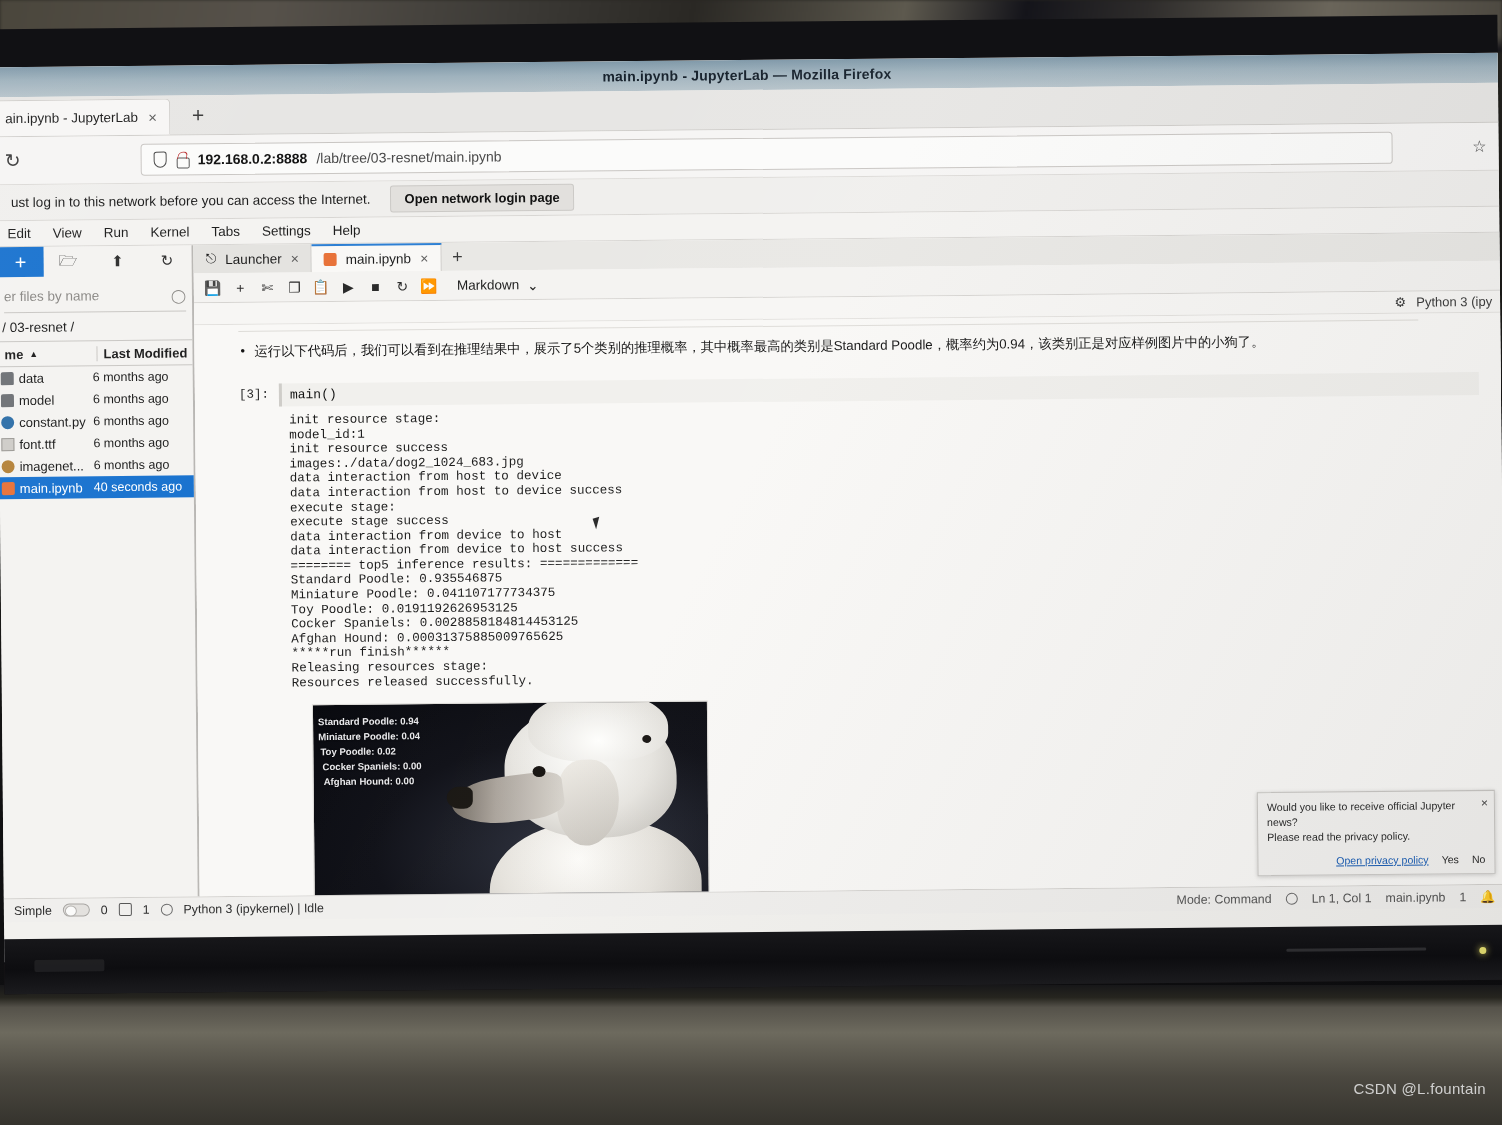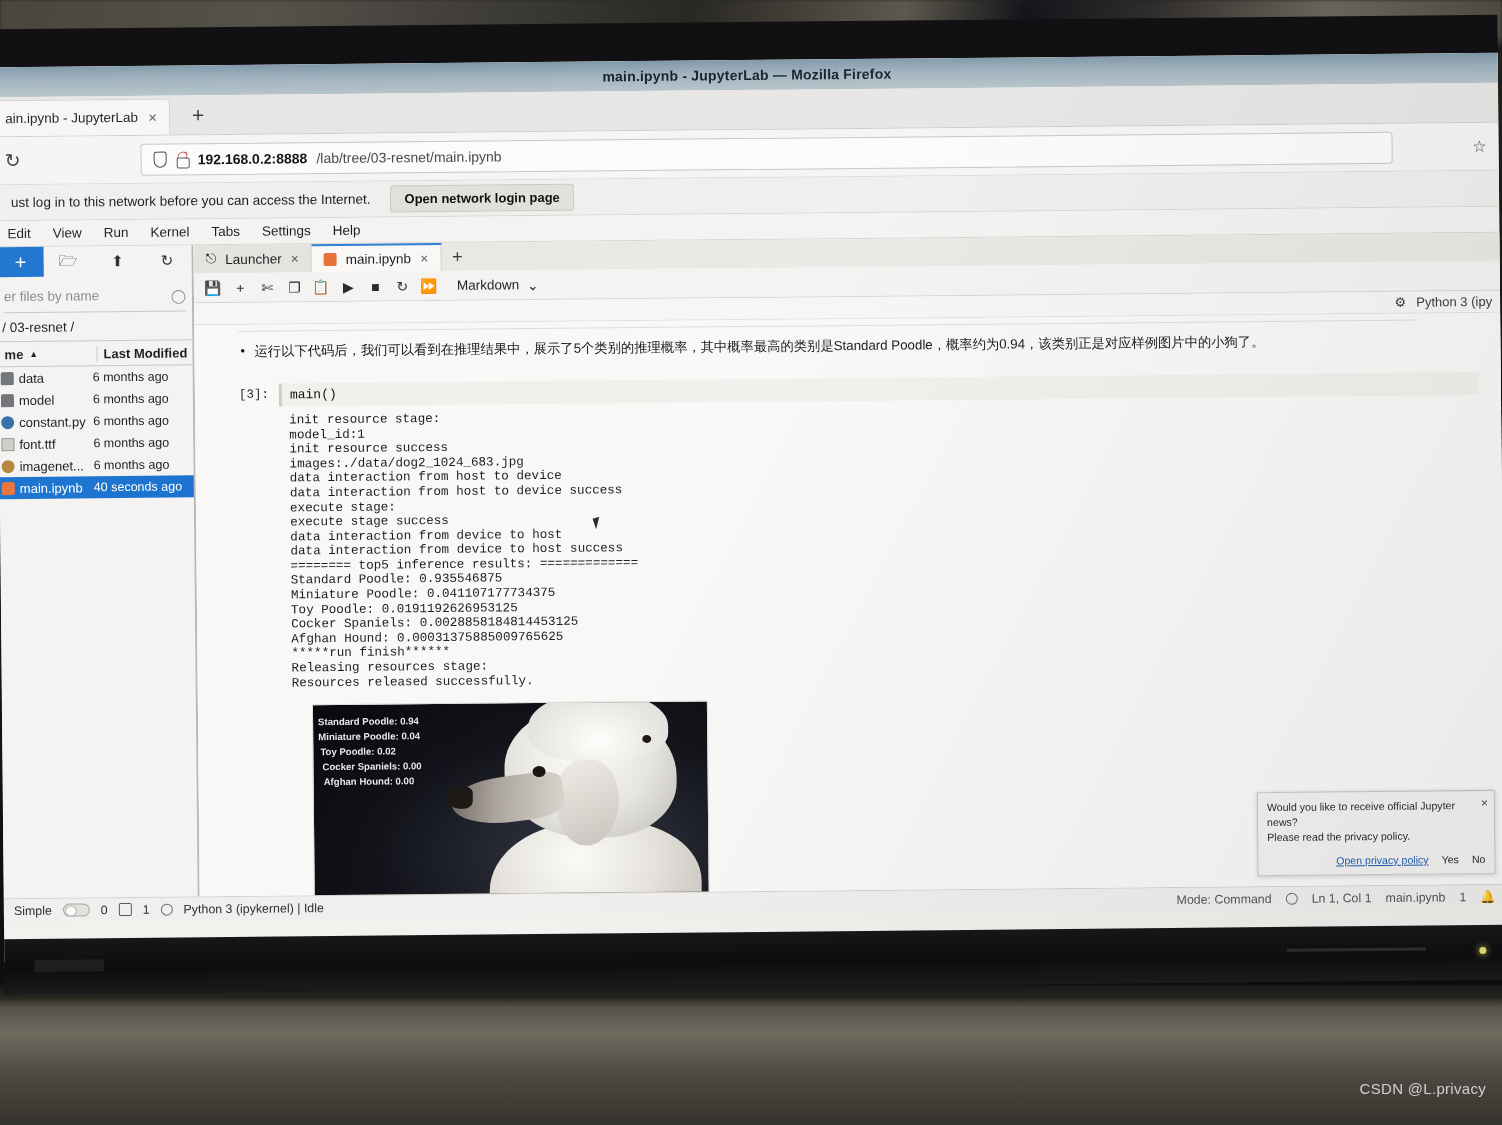--- a/index.html
+++ b/index.html
@@ -559,14 +559,14 @@
       </span>
     </div>
 
     <div class="bezel-bottom">
       <div class="bezel-logo"></div>
       <div class="bezel-bar"></div>
       <div class="bezel-led"></div>
     </div>
   </div>
 
-  <div class="watermark">CSDN @L.privacy</div>
+  <div class="watermark">CSDN @L.fountain</div>
 </div>
 
 </body></html>

